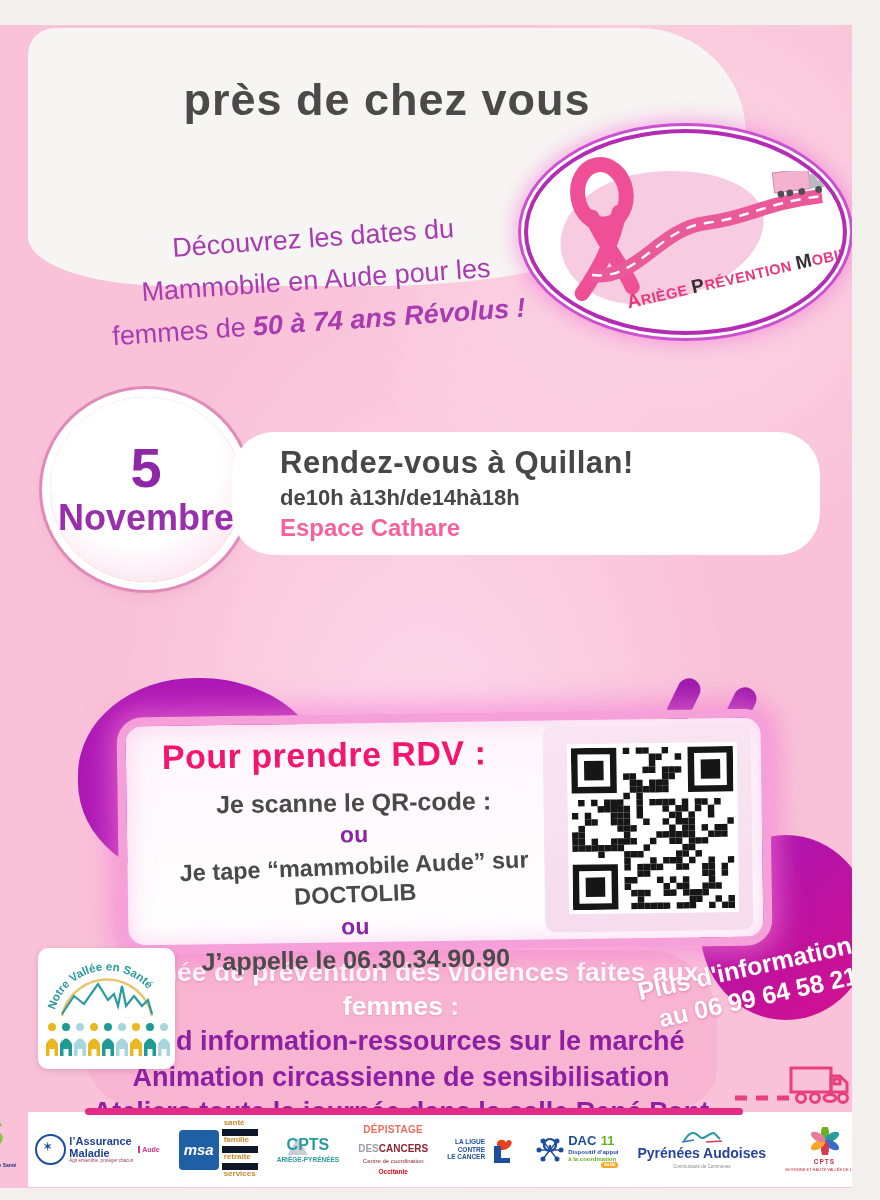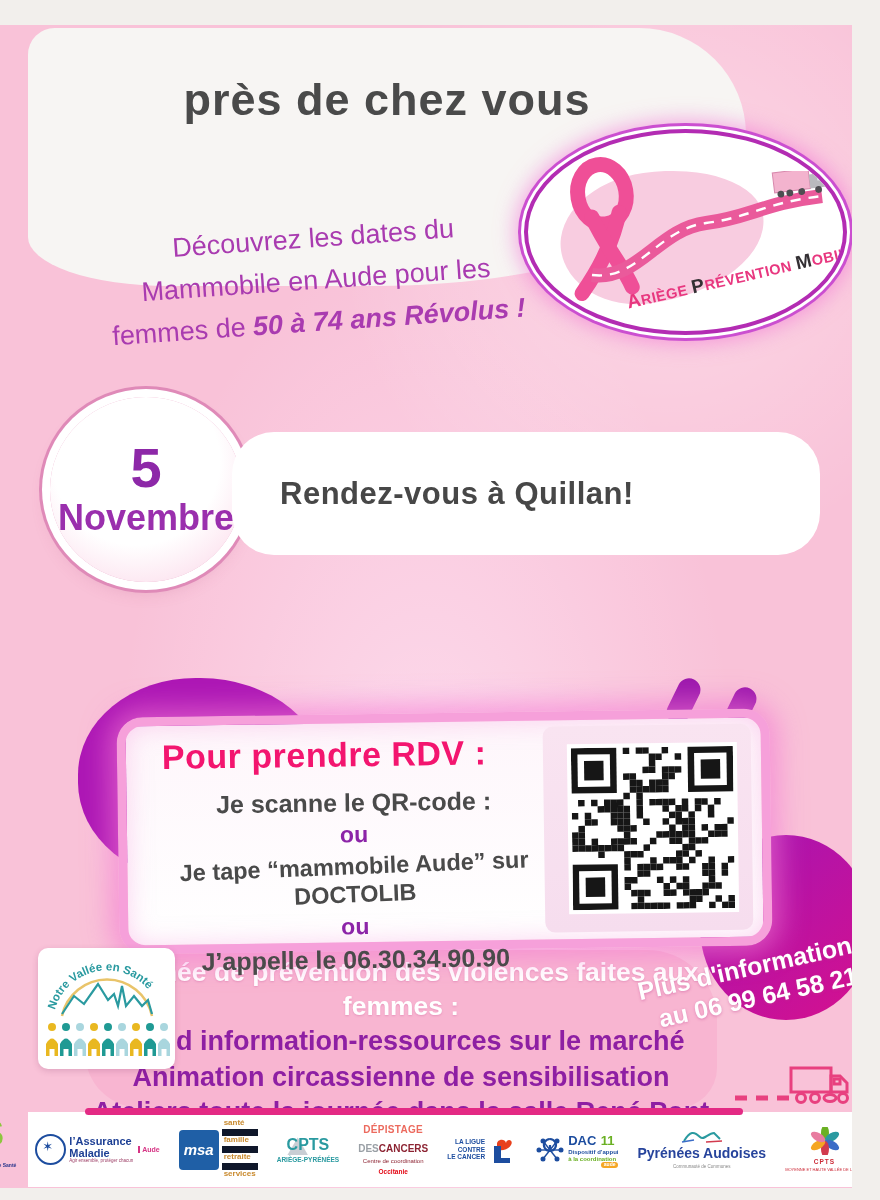--- a/index.html
+++ b/index.html
@@ -168,20 +168,22 @@
     </svg>
     <div id="oval-brand" class="abs"><span class="big">A</span><span>RIÈGE </span><span class="big dark">P</span><span>RÉVENTION </span><span class="big dark">M</span><span>OBILE</span></div>
   </div>
 
   <div id="date-circle" class="abs">
     <div id="date-day">5</div>
     <div id="date-month">Novembre</div>
   </div>
   <div id="event-card" class="abs">
     <div id="event-title">Rendez-vous à Quillan!</div>
+    <div id="event-hours">de10h à13h/de14hà18h</div>
+    <div id="event-place">Espace Cathare</div>
   </div>
 
   <div class="quote abs" style="left:672px;top:652px"></div>
   <div class="quote abs" style="left:728px;top:661px"></div>
   <div id="glow-wash" class="abs"></div>
   <div id="blob-left" class="abs"></div>
   <div id="blob-right" class="abs"></div>
 
   <div id="rdv-box" class="abs">
     <div id="qr-panel" class="abs"></div>

